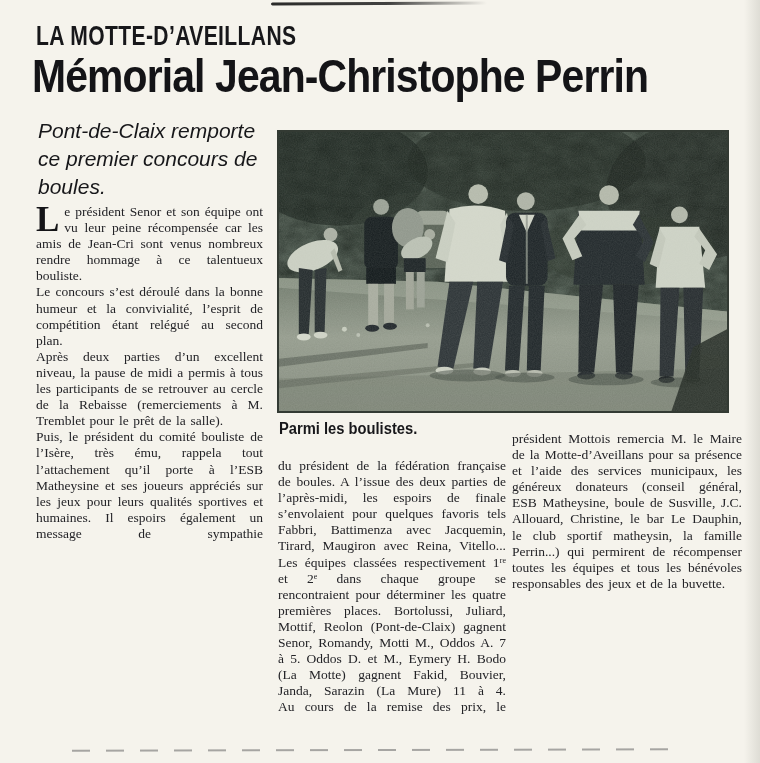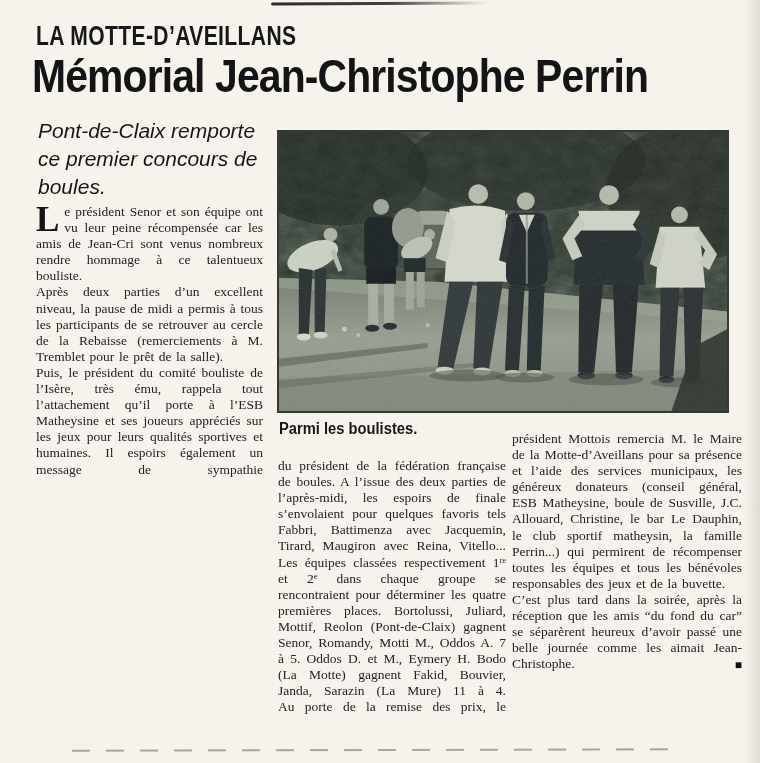--- a/index.html
+++ b/index.html
@@ -102,20 +102,21 @@
   <div class="scan-line-top"></div>
 
   <div class="kicker">LA MOTTE-D’AVEILLANS</div>
 
   <h1 class="headline">Mémorial Jean-Christophe Perrin</h1>
 
   <div class="standfirst">Pont-de-Claix remporte ce premier concours de boules.</div>
 
   <div class="col col-left">
     <p class="para"><span class="dropcap">L</span><span>e président Senor et son équipe ont vu leur peine récompensée car les amis de Jean-Cri sont venus nombreux rendre hommage à ce talentueux bouliste.</span></p>
+    <p>Le concours s’est déroulé dans la bonne humeur et la convivialité, l’esprit de compétition étant relégué au second plan.</p>
     <p>Après deux parties d’un excellent niveau, la pause de midi a permis à tous les participants de se retrouver au cercle de la Rebaisse (remerciements à M. Tremblet pour le prêt de la salle).</p>
     <p class="cont">Puis, le président du comité bouliste de l’Isère, très ému, rappela tout l’attachement qu’il porte à l’ESB Matheysine et ses joueurs appréciés sur les jeux pour leurs qualités sportives et humaines. Il espoirs également un message de sympathie</p>
   </div>
 
   <figure class="photo-frame" style="margin:0">
     <svg viewBox="0 0 452 283" preserveAspectRatio="none" role="img">
       <defs>
         <linearGradient id="groundGrad" x1="0" y1="0" x2="0" y2="1">
           <stop offset="0" stop-color="#6f796b"></stop>
           <stop offset="0.45" stop-color="#949b8d"></stop>
@@ -237,24 +238,23 @@
       <path d="M418,218 L452,200 L452,283 L396,283 Z" fill="#262c26" opacity=".9"></path>
 
       <rect x="0" y="0" width="452" height="283" filter="url(#grain)" opacity="0.26"></rect>
     </svg>
   </figure>
 
   <figcaption class="photo-caption">Parmi les boulistes.</figcaption>
 
   <div class="col col-mid">
     <p class="cont">du président de la fédération française de boules. A l’issue des deux parties de l’après-midi, les espoirs de finale s’envolaient pour quelques favoris tels Fabbri, Battimenza avec Jacquemin, Tirard, Maugiron avec Reina, Vitello... Les équipes classées respectivement 1ʳᵉ et 2ᵉ dans chaque groupe se rencontraient pour déterminer les quatre premières places. Bortolussi, Juliard, Mottif, Reolon (Pont-de-Claix) gagnent Senor, Romandy, Motti M., Oddos A. 7 à 5. Oddos D. et M., Eymery H. Bodo (La Motte) gagnent Fakid, Bouvier, Janda, Sarazin (La Mure) 11 à 4.</p>
-    <p class="cont">Au porte de la remise des prix, le</p>
+    <p class="cont">Au cours de la remise des prix, le</p>
   </div>
 
   <div class="col col-right">
     <p>président Mottois remercia M. le Maire de la Motte-d’Aveillans pour sa présence et l’aide des services municipaux, les généreux donateurs (conseil général, ESB Matheysine, boule de Susville, J.C. Allouard, Christine, le bar Le Dauphin, le club sportif matheysin, la famille Perrin...) qui permirent de récompenser toutes les équipes et tous les bénévoles responsables des jeux et de la buvette.</p>
-    <p class="p-last"><span>C’est plus tard dans la soirée, après la réception que les amis “du fond du car” se séparèrent heureux d’avoir passé une belle journée comme les aimait Jean-Christophe.</span><span class="endmark">■</span></p>
   </div>
 
   <div class="scan-line-bottom"></div>
   <div class="edge-shade-right"></div>
 
 </div>
 
 </body></html>

